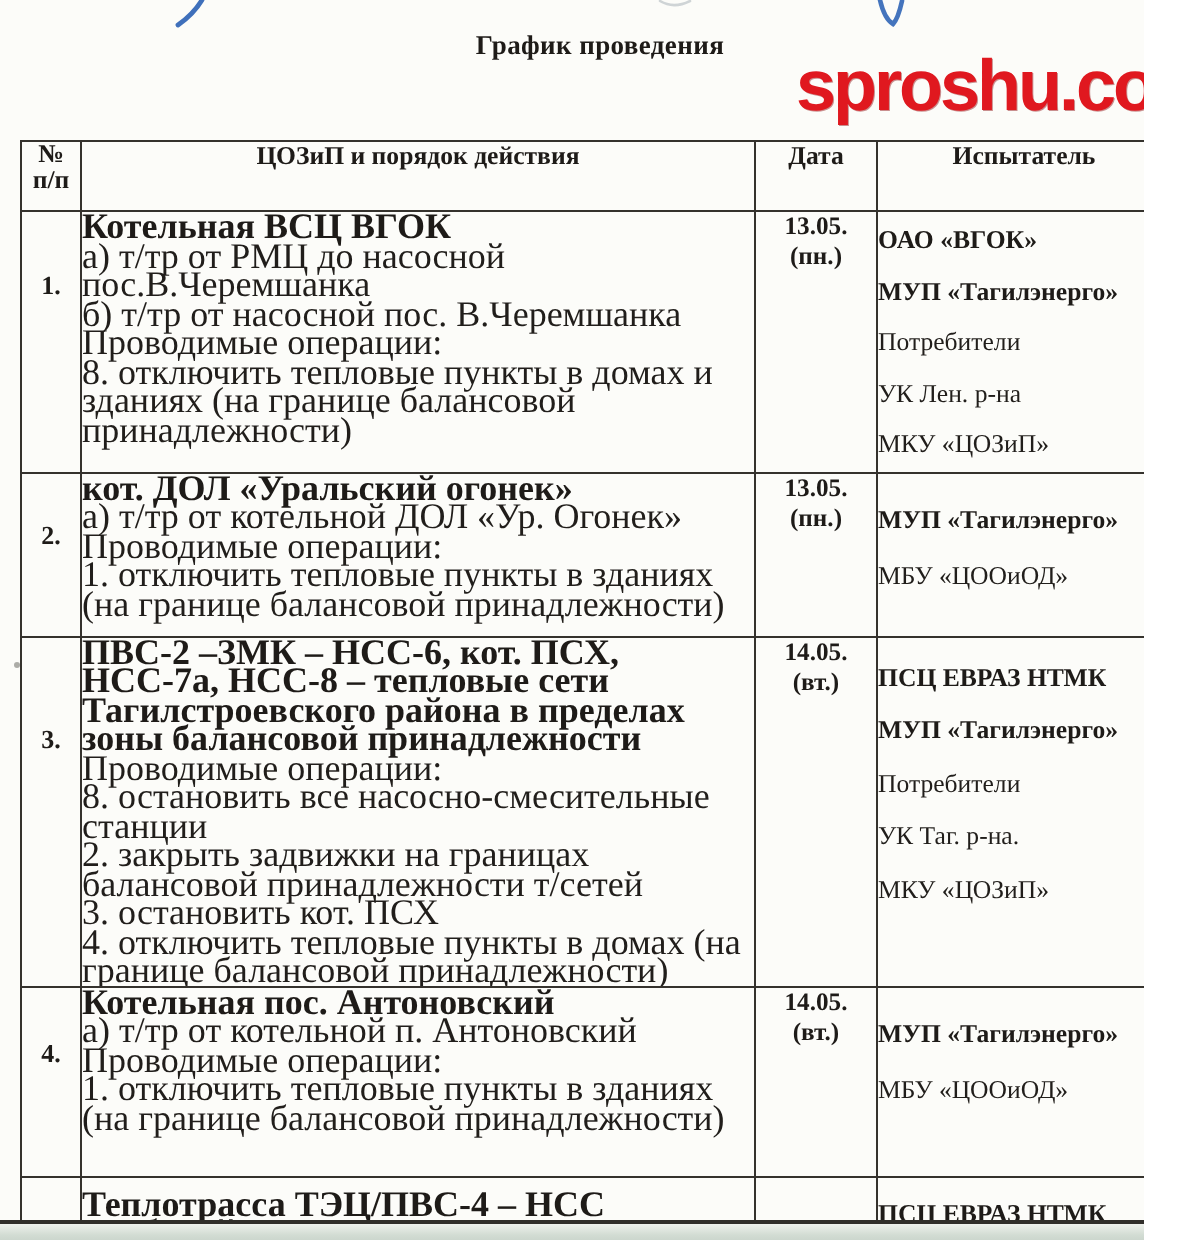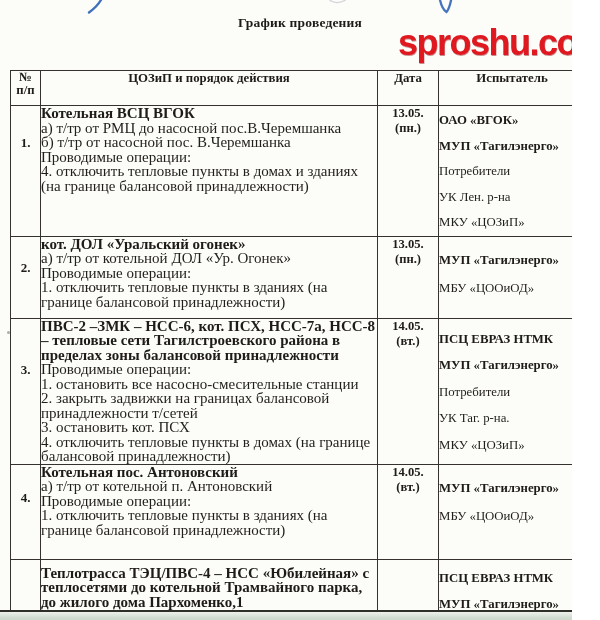--- a/index.html
+++ b/index.html
@@ -58,21 +58,21 @@
 
   td.num-cell {
     text-align:center; font-weight:bold; font-size:13px; color:#1e1b18;
   }
   .tr-1 td.num-cell { padding-top:29px; }
   .tr-2 td.num-cell { padding-top:23px; }
   .tr-3 td.num-cell { padding-top:43px; }
   .tr-4 td.num-cell { padding-top:25px; }
   .tr-5 td.num-cell { padding-top:46px; }
 
-  td.steps-cell { padding:3px 6px 0 8px; font-size:15px; line-height:14.5px; }
+  td.steps-cell { padding:3px 6px 0 8px; font-size:18px; line-height:14.5px; }
   .tr-5 td.steps-cell { padding-top:6px; }
   .step-title { font-weight:bold; color:#1e1b18; }
 
   td.date-cell {
     text-align:center; vertical-align:middle; font-weight:bold;
     font-size:12.6px; line-height:15px; color:#1e1b18;
   }
   .tr-1 td.date-cell { padding-bottom:16px; }
   .tr-5 td.date-cell { vertical-align:bottom; padding-bottom:2px; }
 
@@ -134,21 +134,21 @@
 
     <tr class="tr-1">
       <td class="num-cell">1.</td>
       <td class="steps-cell">
         <div class="step-title">Котельная ВСЦ ВГОК</div>
         <div>
 
         <div class="step-line">а) т/тр от РМЦ до насосной пос.В.Черемшанка</div>
               <div class="step-line">б) т/тр от насосной пос. В.Черемшанка</div>
               <div class="step-line">Проводимые операции:</div>
-              <div class="step-line">4. отключить тепловые пункты в домах и зданиях (на границе балансовой принадлежности)</div>
+              <div class="step-line">8. отключить тепловые пункты в домах и зданиях (на границе балансовой принадлежности)</div>
             </div>
       </td>
       <td class="date-cell">
         <div>13.05.</div>
         <div>(пн.)</div>
       </td>
       <td class="testers-cell">
         <div class="testers">
 
         <div class="tester-line bold">ОАО «ВГОК»</div>
@@ -184,21 +184,21 @@
       </td>
     </tr>
 
     <tr class="tr-3">
       <td class="num-cell">3.</td>
       <td class="steps-cell">
         <div class="step-title">ПВС-2 –ЗМК – НСС-6, кот. ПСХ, НСС-7а, НСС-8 – тепловые сети Тагилстроевского района в пределах зоны балансовой принадлежности</div>
         <div>
 
         <div class="step-line">Проводимые операции:</div>
-              <div class="step-line">1. остановить все насосно-смесительные станции</div>
+              <div class="step-line">8. остановить все насосно-смесительные станции</div>
               <div class="step-line">2. закрыть задвижки на границах балансовой принадлежности т/сетей</div>
               <div class="step-line">3. остановить кот. ПСХ</div>
               <div class="step-line">4. отключить тепловые пункты в домах (на границе балансовой принадлежности)</div>
             </div>
       </td>
       <td class="date-cell">
         <div>14.05.</div>
         <div>(вт.)</div>
       </td>
       <td class="testers-cell">

